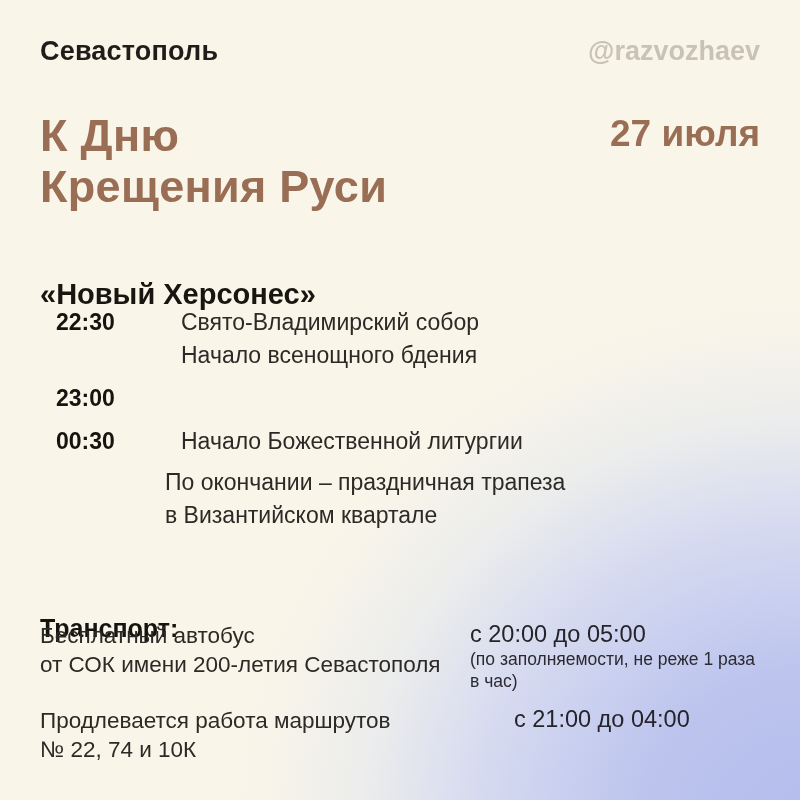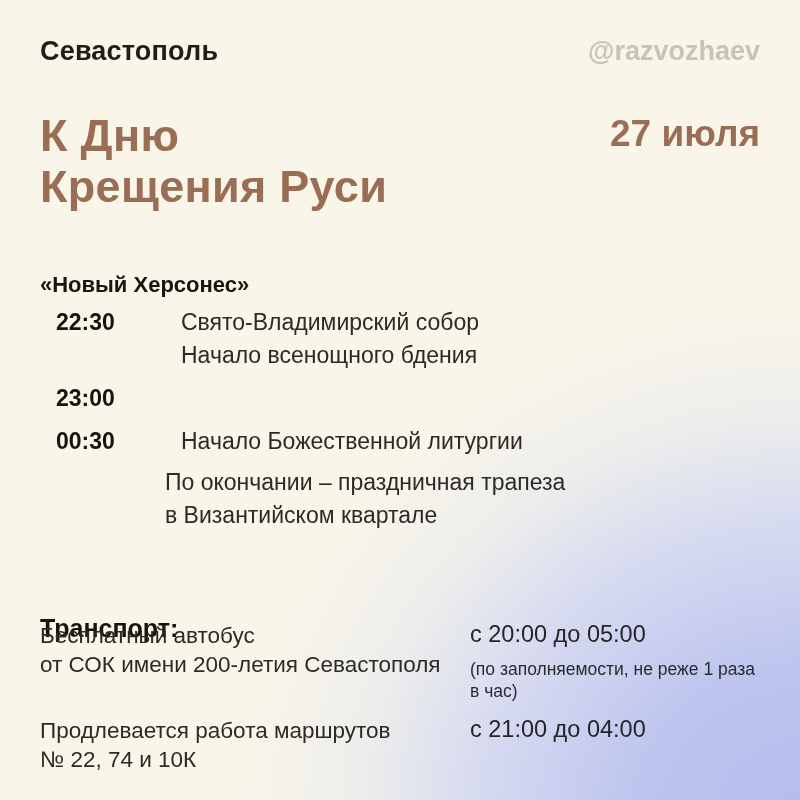--- a/index.html
+++ b/index.html
@@ -67,21 +67,21 @@
     line-height: 47px;
     font-weight: 700;
     color: #9a6e55;
     white-space: nowrap;
   }
 
   
   .venue {
     position: absolute;
     left: 40px; top: 254px;
-    font-size: 22px;
+    font-size: 29px;
     font-weight: 700;
     color: #181611;
   }
 
   
   .schedule {
     position: absolute;
     left: 40px; top: 306px;
     width: 720px;
   }
@@ -123,40 +123,40 @@
   }
   .transport {
     position: absolute;
     left: 40px; top: 621px;
     width: 720px;
   }
   .trans-row {
     display: flex;
     align-items: flex-start;
   }
-  .trans-row + .trans-row { margin-top: 14px; }
+  .trans-row + .trans-row { margin-top: 14px; gap: 44px; }
   .trans-left {
     flex: 0 0 430px;
     font-size: 22.5px;
     line-height: 29px;
     color: #2c2a26;
   }
   .trans-right {
     flex: 1;
   }
   .trans-time {
     font-size: 23.5px;
     line-height: 27px;
     color: #26242a;
   }
   .trans-note {
     font-size: 17.5px;
     line-height: 22px;
     color: #2b2a33;
-    margin-top: 10px;
+    margin-top: 0;
   }
 </style>
 </head>
 <body>
 
 <div class="poster">
 
   <header class="topbar">
     <div class="city">Севастополь</div>
     <div class="handle">@razvozhaev</div>

